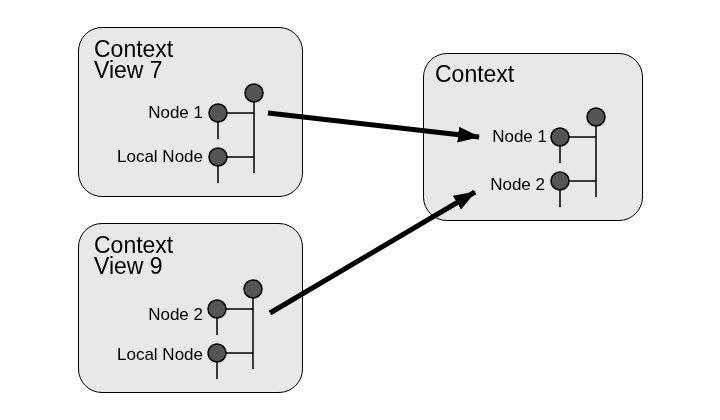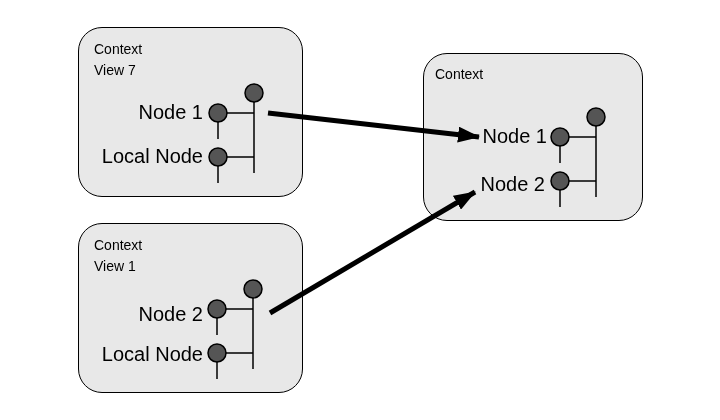--- a/index.html
+++ b/index.html
@@ -18,28 +18,28 @@
   }
   .ctx-box {
     position: absolute;
     background: var(--box-fill, #e8e8e8);
     border: 1px solid var(--box-border, #000000);
     border-radius: 24px;
     box-sizing: border-box;
   }
   .box-title {
     position: absolute;
-    font-size: 14px;
+    font-size: 23px;
     line-height: 21px;
     white-space: nowrap;
     color: var(--text, #000000);
   }
   .node-label {
     position: absolute;
-    font-size: 20px;
+    font-size: 17px;
     line-height: 21px;
     width: 120px;
     text-align: right;
     white-space: nowrap;
     color: var(--text, #000000);
   }
   svg.overlay {
     position: absolute;
     left: 0;
     top: 0;
@@ -54,21 +54,21 @@
   <div class="ctx-box" style="left:78px; top:27px; width:225px; height:170px;"></div>
   <div class="ctx-box" style="left:78px; top:223px; width:225px; height:170px;"></div>
   <div class="ctx-box" style="left:423px; top:53px; width:220px; height:168px;"></div>
 
   <div class="box-title" style="left:94px; top:39px;">
     <div>Context</div>
     <div>View 7</div>
   </div>
   <div class="box-title" style="left:94px; top:235px;">
     <div>Context</div>
-    <div>View 1</div>
+    <div>View 9</div>
   </div>
   <div class="box-title" style="left:435px; top:64px;">
     <div>Context</div>
   </div>
 
   <div class="node-label" style="left:83px; top:102px;">Node 1</div>
   <div class="node-label" style="left:83px; top:146px;">Local Node</div>
 
   <div class="node-label" style="left:83px; top:304px;">Node 2</div>
   <div class="node-label" style="left:83px; top:344px;">Local Node</div>

